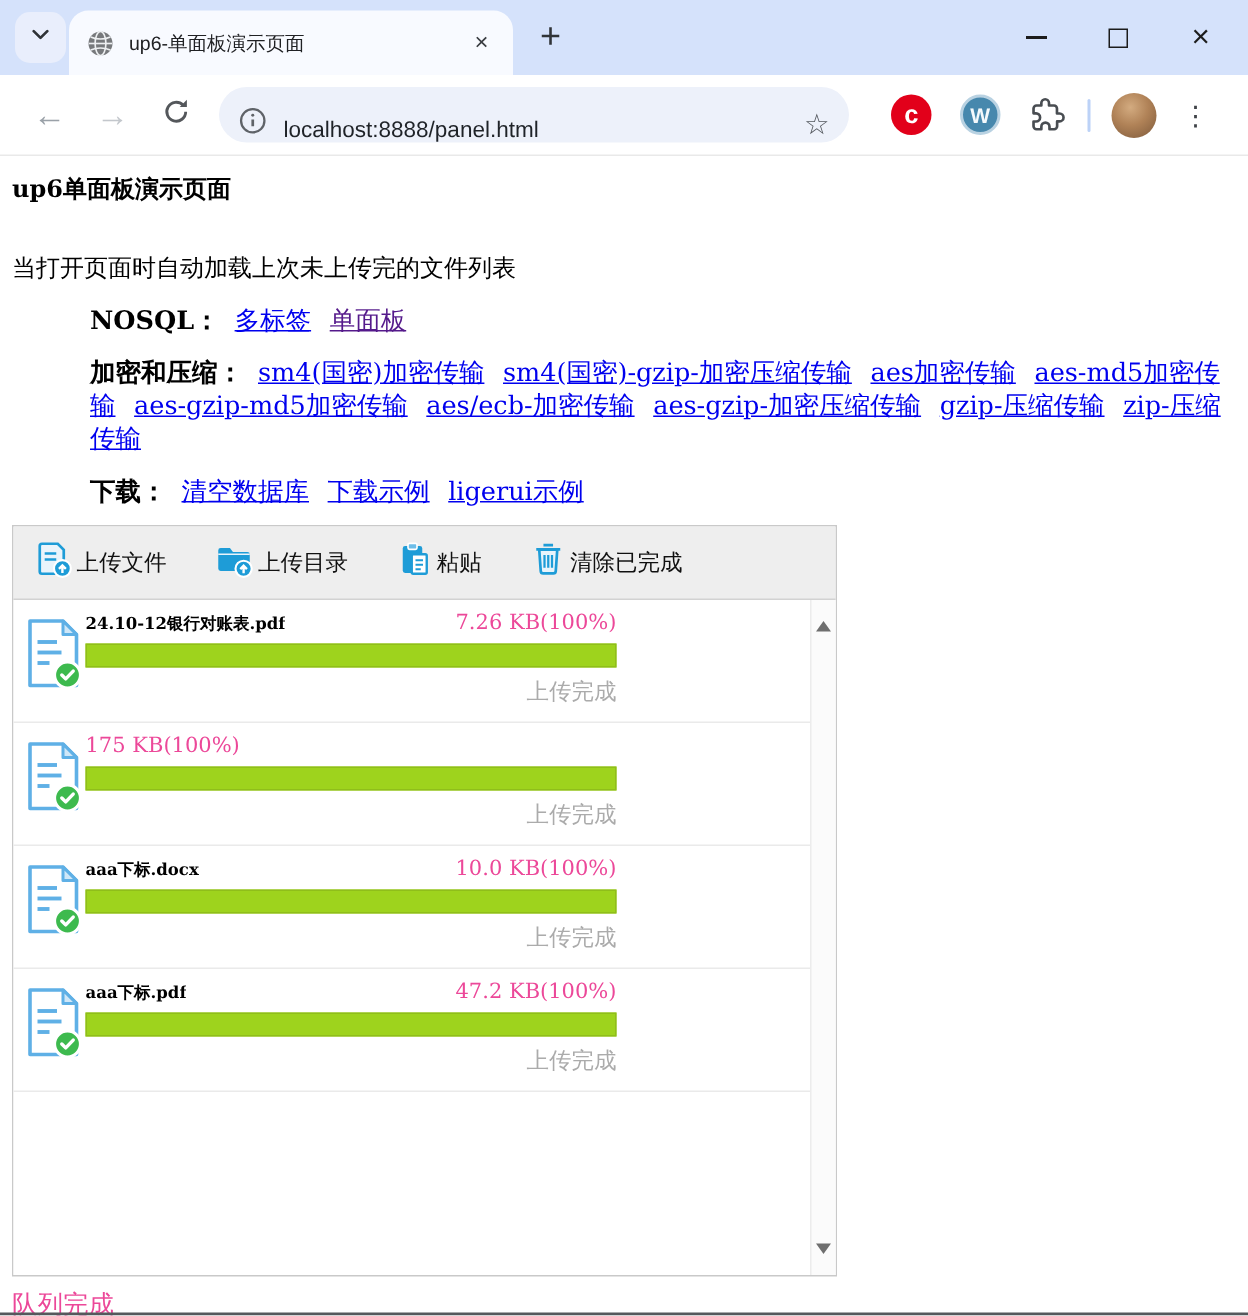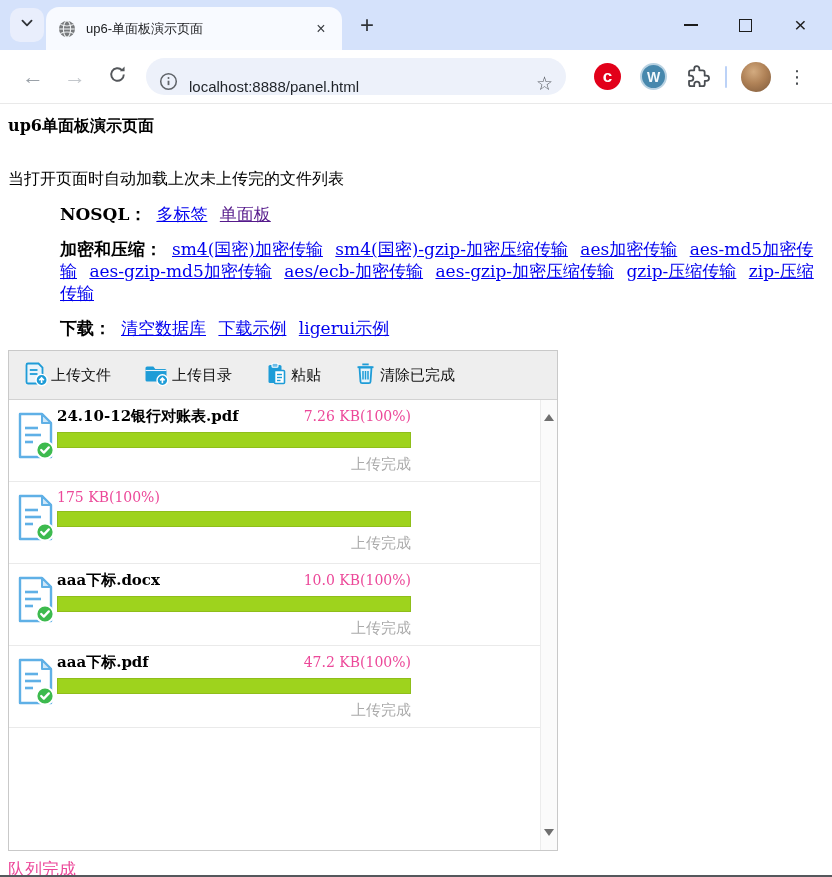--- a/index.html
+++ b/index.html
@@ -70,21 +70,21 @@
   .vscrollbar { position:absolute; top:0; right:0; width:17px; height:100%;
     background:#fbfbfb; border-left:1px solid #ececec; cursor:pointer; }
   .sb-up, .sb-down { position:absolute; left:3px; width:0; height:0;
     border-left:5px solid transparent; border-right:5px solid transparent; }
   .sb-up   { top:14px; border-bottom:7px solid #6f6f6f; }
   .sb-down { bottom:14px; border-top:7px solid #6f6f6f; }
   .file-row { position:relative; margin-right:17px; height:82px; border-bottom:1px solid #eaeaea; cursor:default; }
   .file-icon { position:absolute; left:7px; top:12px; }
   .file-main { position:absolute; left:48px; top:7px; width:354px; }
   .file-head { display:flex; justify-content:space-between; align-items:baseline; }
-  .file-name { font-family:"DejaVu Serif",serif; font-weight:bold; font-size:15px; color:#000;
+  .file-name { font-family:"DejaVu Serif",serif; font-weight:bold; font-size:11px; color:#000;
     white-space:nowrap; overflow:hidden; max-width:240px; }
   .file-size { font-family:"DejaVu Serif",serif; font-size:14px; color:#ec4899; white-space:nowrap; }
   .progress-track { margin-top:6px; height:16px; width:354px; background:#f2f2f2; }
   .progress-fill { height:100%; background:#9ED31D; border:1px solid #8fbe1a; }
   .file-status { margin-top:7px; font-size:15px; color:#ababab;margin-left:44px; }
   .queue-status { margin:7px 0 0 8px; font-size:17px; color:#ec4899;
     font-family:"Liberation Sans",sans-serif; }
   .bottom-edge { position:absolute; left:0; right:0; bottom:0; height:2px; background:#55585c; }
 </style>
 </head>

